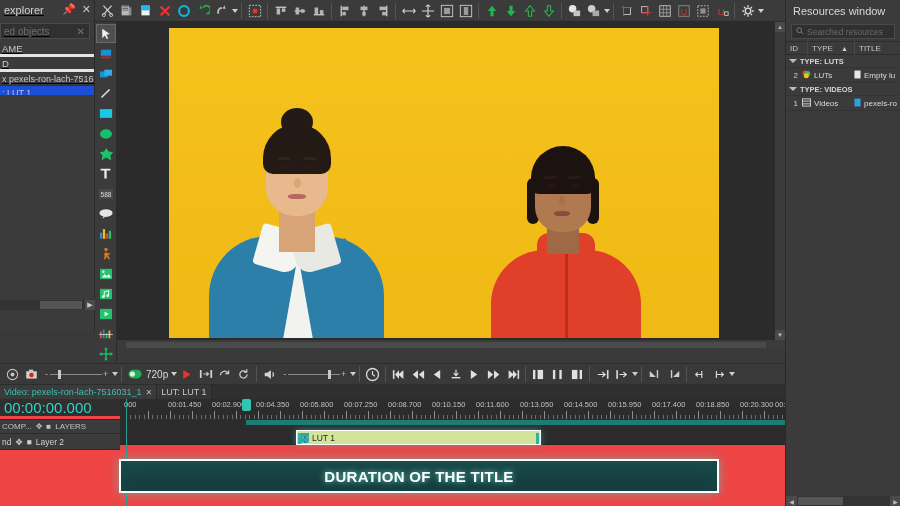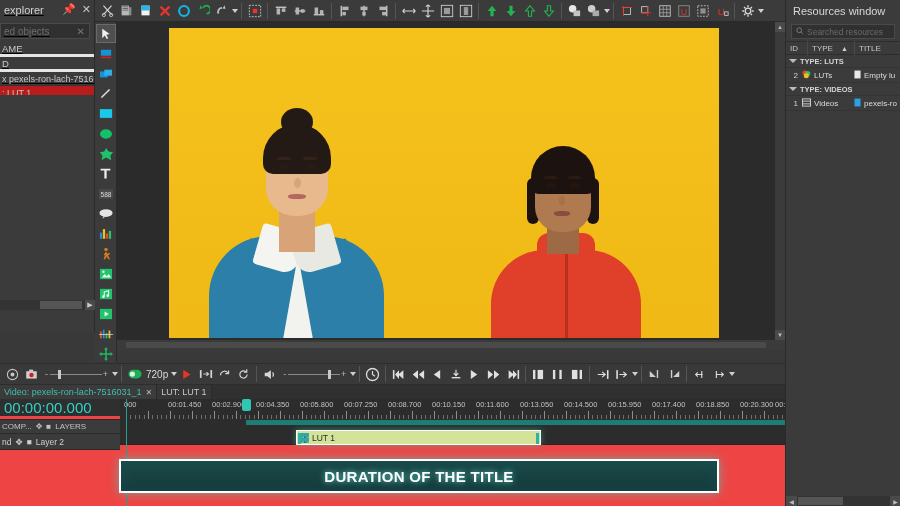--- a/index.html
+++ b/index.html
@@ -65,21 +65,21 @@
     height: 15px; font-size: 9.5px; color: #c9c9c9;
     display: flex; align-items: center; padding-left: 2px;
     border-bottom: 3px solid #e5e5e5;
   }
   .lp-row {
     height: 14px; font-size: 9px; color: #c6c6c6;
     display: flex; align-items: center; padding-left: 2px;
     border-bottom: 1px solid #333;
     white-space: nowrap; overflow: hidden;
   }
-  .lp-row.sel { background: #b91c1c; }
+  .lp-row.sel { background: #1d4ed8; }
   #left-blank { position: absolute; left:0; top: 95px; right:0; bottom: 30px; background:#3b3b3b;}
   #left-scroll {
     position: absolute; left: 0; bottom: 22px; width: 95px; height: 10px;
     background: #333;
   }
   #left-scroll .thumb { position:absolute; left: 40px; top:1px; width: 42px; height:8px; background:#555; }
   #left-scroll .arr { position:absolute; right:0; top:0; width:10px; height:10px; background:#4a4a4a;
      display:flex;align-items:center;justify-content:center;color:#ccc;font-size:7px;}
   #left-tabs {
     position: absolute; left: 0; bottom: 0; width: 95px; height: 20px;

